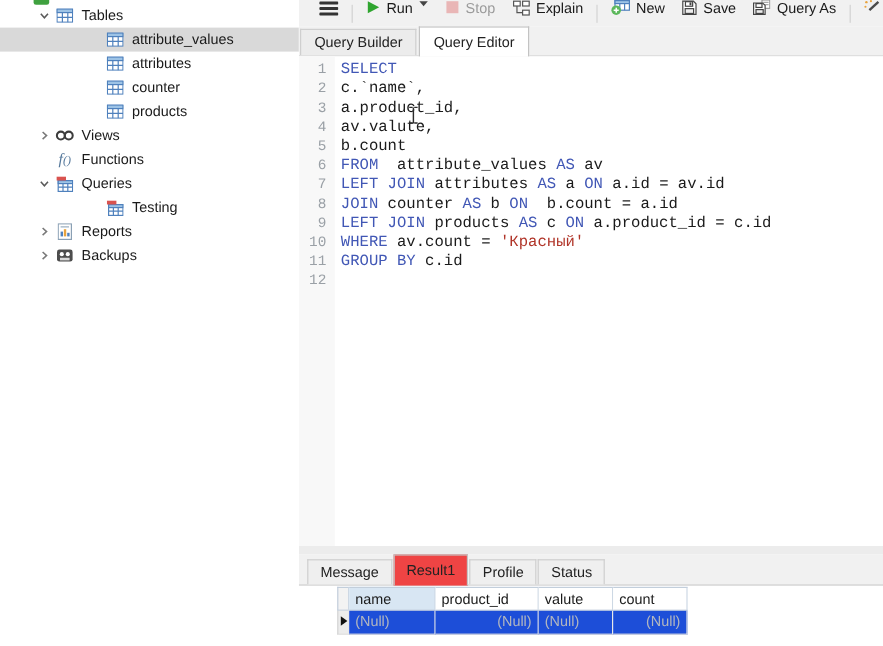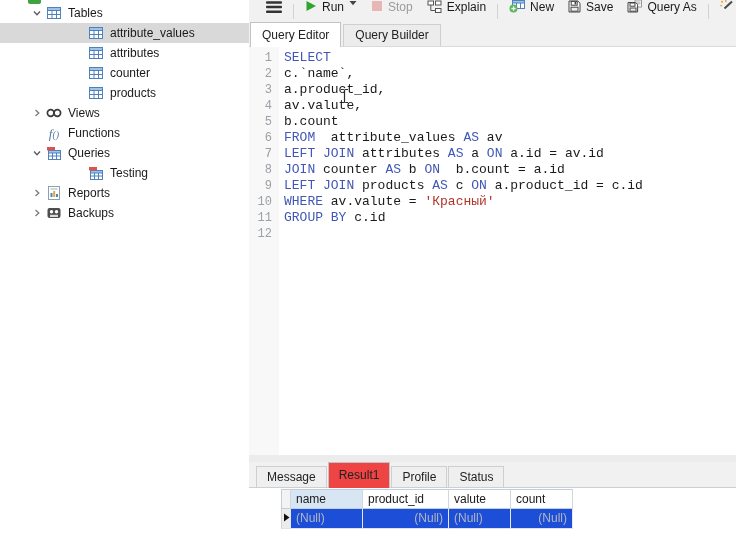--- a/index.html
+++ b/index.html
@@ -313,22 +313,22 @@
               <line x1="4.5" y1="8.5" x2="12" y2="1.5" stroke="#4a4a4a" stroke-width="2"></line>
               <circle cx="2" cy="1.8" r="1" fill="#e8a33d"></circle>
               <circle cx="5.8" cy="1" r="0.9" fill="#e8a33d"></circle>
               <circle cx="1.2" cy="5.6" r="0.9" fill="#e8a33d"></circle>
             </svg>
           </span>
           <span>Bea</span>
         </div>
       </div>
     <div class="doc-tabs">
+        <div class="dtab"><span>Query Builder</span></div>
         <div class="dtab active"><span>Query Editor</span></div>
-        <div class="dtab"><span>Query Builder</span></div>
       </div>
 
     <div class="editor">
       <div class="gutter-bg"></div>
       <div class="code-wrap">
           <div class="code-line">
             <span class="ln">1</span>
             <span class="code"><span class="tok-kw">SELECT</span></span>
           </div>
           <div class="code-line">
@@ -358,21 +358,21 @@
           <div class="code-line">
             <span class="ln">8</span>
             <span class="code"><span class="tok-kw">JOIN</span><span class="tok-id"> counter </span><span class="tok-kw">AS</span><span class="tok-id"> b </span><span class="tok-kw">ON</span><span class="tok-id">  b.count = a.id</span></span>
           </div>
           <div class="code-line">
             <span class="ln">9</span>
             <span class="code"><span class="tok-kw">LEFT JOIN</span><span class="tok-id"> products </span><span class="tok-kw">AS</span><span class="tok-id"> c </span><span class="tok-kw">ON</span><span class="tok-id"> a.product_id = c.id</span></span>
           </div>
           <div class="code-line">
             <span class="ln">10</span>
-            <span class="code"><span class="tok-kw">WHERE</span><span class="tok-id"> av.valute = </span><span class="tok-str">'Красный'</span></span>
+            <span class="code"><span class="tok-kw">WHERE</span><span class="tok-id"> av.count = </span><span class="tok-str">'Красный'</span></span>
           </div>
           <div class="code-line">
             <span class="ln">11</span>
             <span class="code"><span class="tok-kw">GROUP BY</span><span class="tok-id"> c.id</span></span>
           </div>
           <div class="code-line">
             <span class="ln">12</span>
             <span class="code"></span>
           </div>
         </div>

